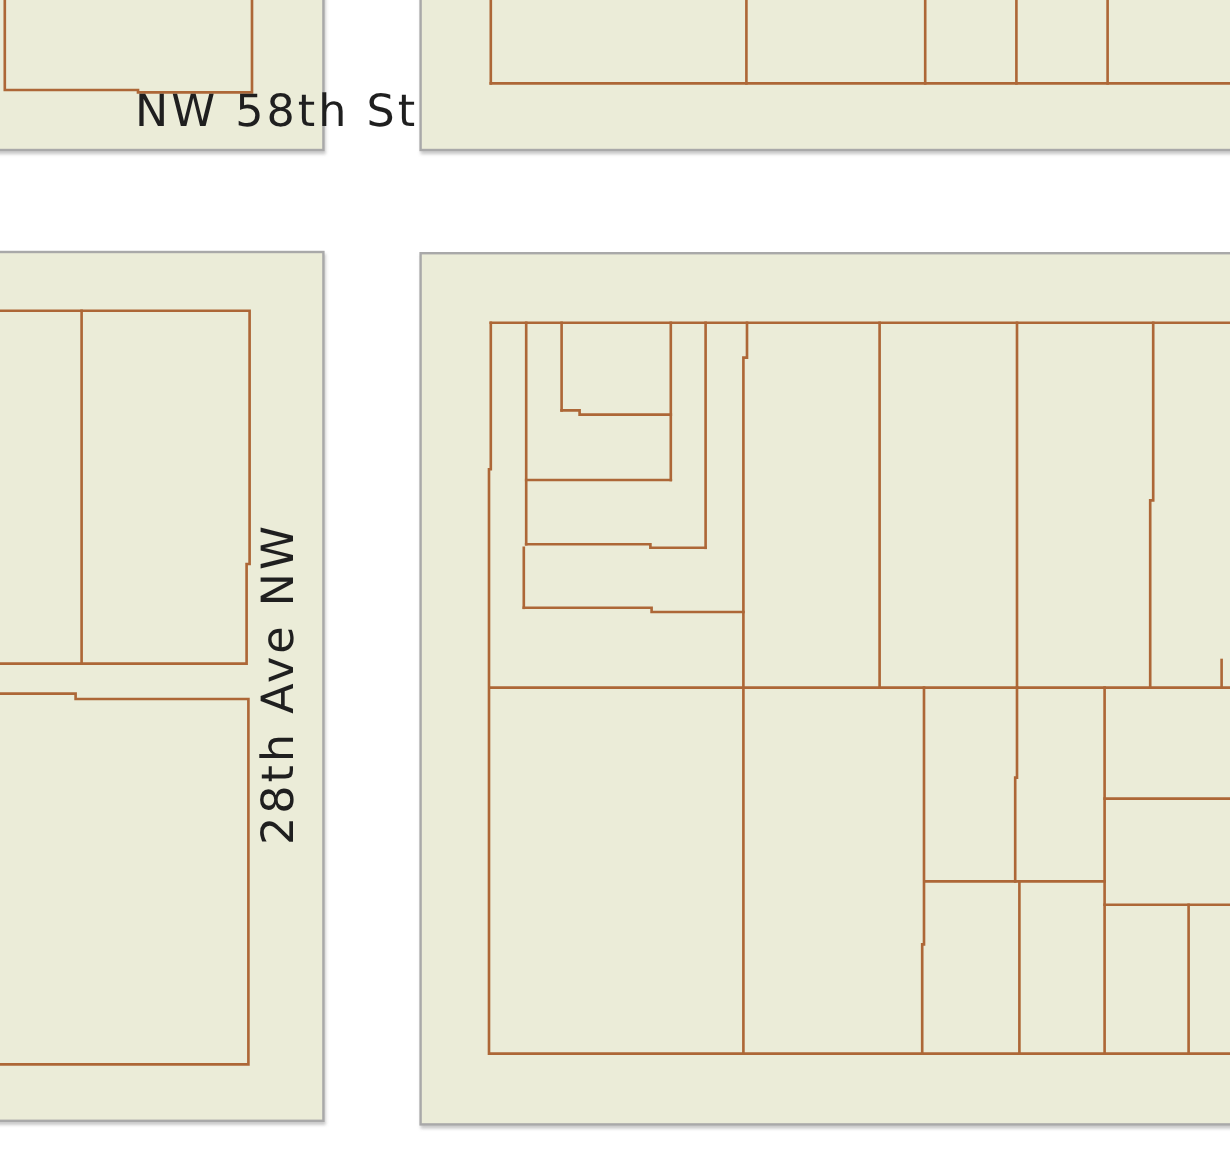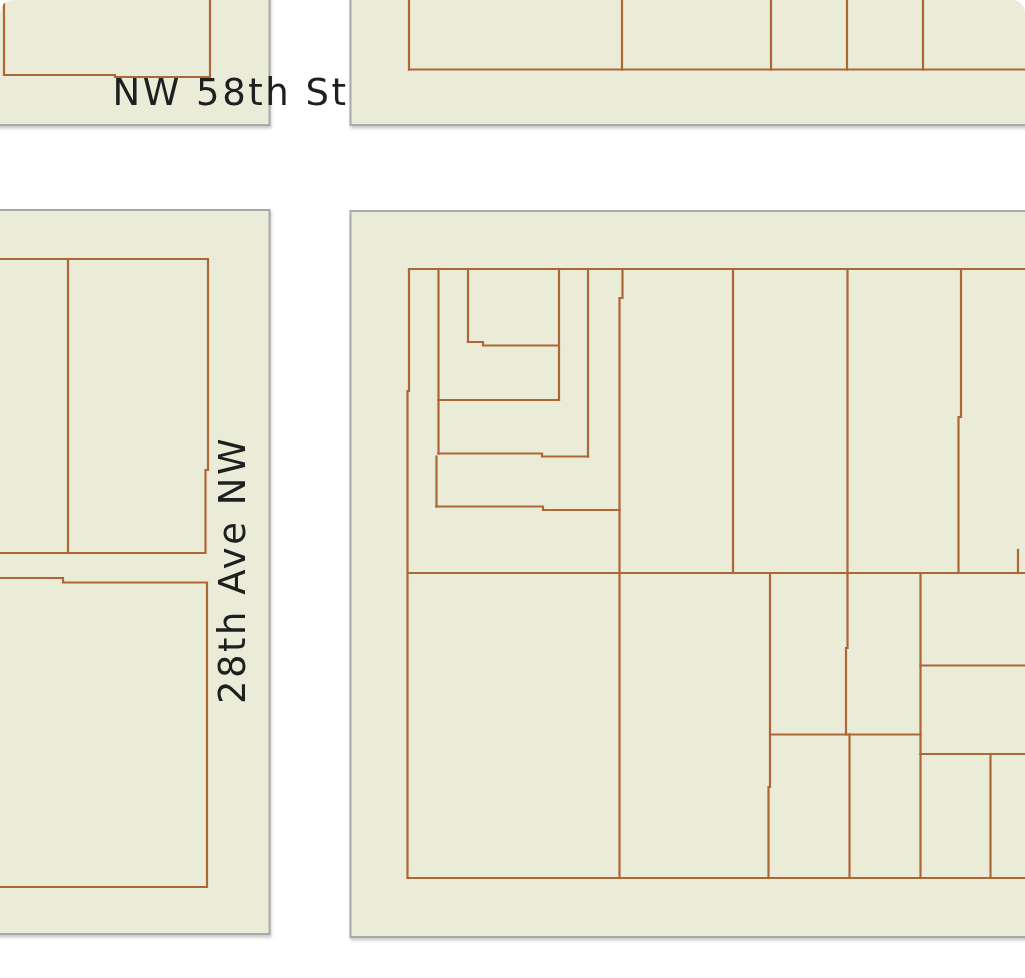--- a/index.html
+++ b/index.html
@@ -7,21 +7,20 @@
     padding: 0;
     background: #ffffff;
   }
   .map-viewport {
     position: relative;
     width: 1025px;
     height: 978px;
     overflow: hidden;
     background: #ffffff;
     font-family: "DejaVu Sans", sans-serif;
-    border-radius: 13px;
   }
   #map-svg {
     position: absolute;
     left: 0;
     top: 0;
     display: block;
   }
   .city-block {
     stroke-width: 2;
   }

